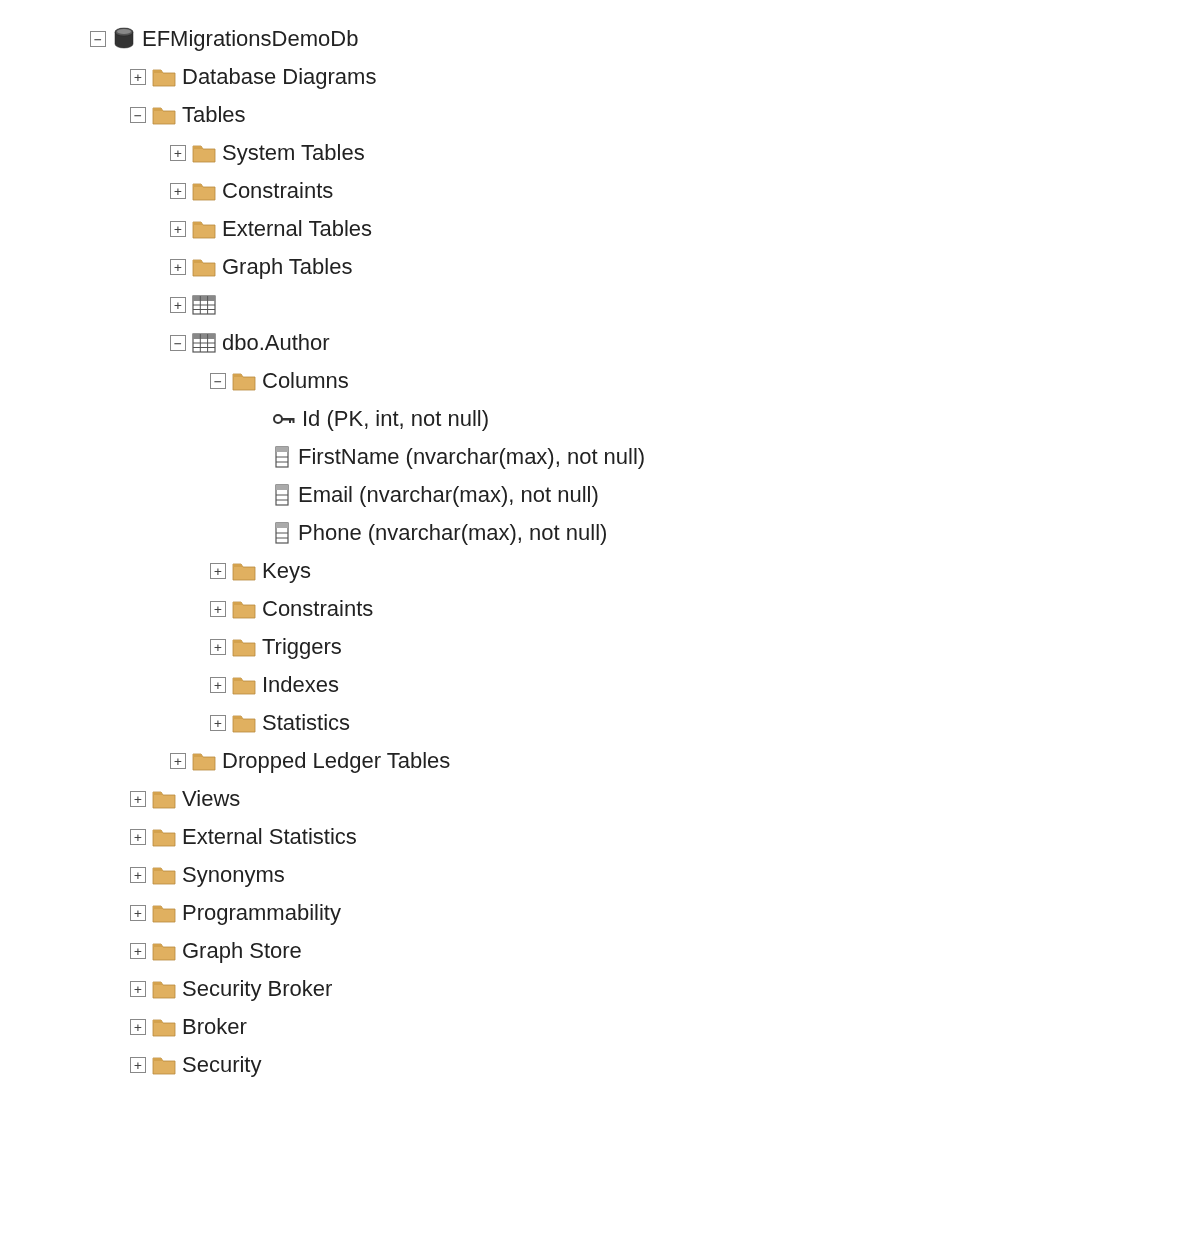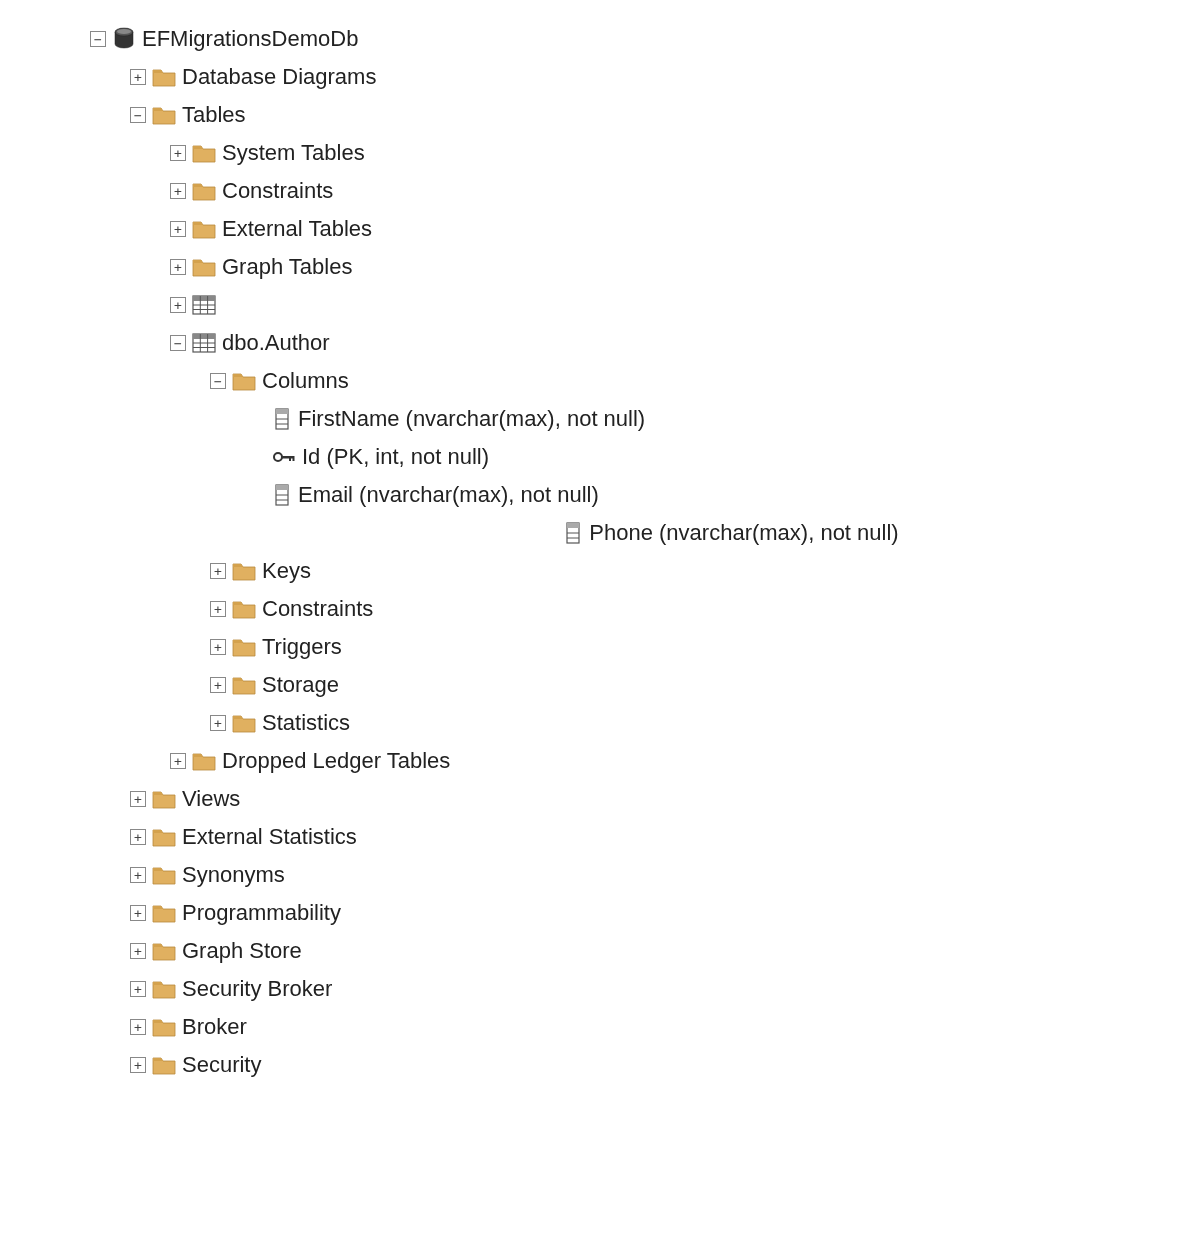--- a/index.html
+++ b/index.html
@@ -172,67 +172,67 @@
           <path d="M1 4 h8 l2 3 h12 v13 H1 Z" fill="#e0b060" stroke="#b8893a" stroke-width="0.8"></path>
           <path d="M1 4 h8 l2 3 H1 Z" fill="#d4a24e"></path>
         </svg>
     </span>
     <span class="label">Columns</span>
   </div>
 
   <div class="node" style="padding-left: 240px;">
     <span class="toggle blank"></span>
     <span class="icon">
-      <svg width="20" height="22" viewBox="0 0 20 22">
-          <rect x="4" y="1" width="12" height="20" fill="#fff" stroke="#555" stroke-width="1.2"></rect>
-          <rect x="4" y="1" width="12" height="5" fill="#aaa"></rect>
-          <line x1="4" y1="11" x2="16" y2="11" stroke="#555"></line>
-          <line x1="4" y1="16" x2="16" y2="16" stroke="#555"></line>
-        </svg>
-    </span>
-    <span class="label">FirstName (nvarchar(max), not null)</span>
-  </div>
-
-  <div class="node" style="padding-left: 240px;">
-    <span class="toggle blank"></span>
-    <span class="icon">
       <svg width="24" height="18" viewBox="0 0 24 18">
         <circle cx="6" cy="9" r="4" fill="none" stroke="#333" stroke-width="2"></circle>
         <rect x="9" y="8" width="13" height="2.5" fill="#333"></rect>
         <rect x="17" y="8" width="2" height="5" fill="#333"></rect>
         <rect x="20.5" y="8" width="2" height="5" fill="#333"></rect>
       </svg>
     </span>
     <span class="label">Id (PK, int, not null)</span>
   </div>
 
-
   <div class="node" style="padding-left: 240px;">
     <span class="toggle blank"></span>
     <span class="icon">
       <svg width="20" height="22" viewBox="0 0 20 22">
           <rect x="4" y="1" width="12" height="20" fill="#fff" stroke="#555" stroke-width="1.2"></rect>
           <rect x="4" y="1" width="12" height="5" fill="#aaa"></rect>
           <line x1="4" y1="11" x2="16" y2="11" stroke="#555"></line>
           <line x1="4" y1="16" x2="16" y2="16" stroke="#555"></line>
         </svg>
     </span>
-    <span class="label">Email (nvarchar(max), not null)</span>
-  </div>
-
-  <div class="node" style="padding-left: 240px; justify-content: center;">
+    <span class="label">FirstName (nvarchar(max), not null)</span>
+  </div>
+
+
+  <div class="node" style="padding-left: 240px;">
     <span class="toggle blank"></span>
     <span class="icon">
       <svg width="20" height="22" viewBox="0 0 20 22">
           <rect x="4" y="1" width="12" height="20" fill="#fff" stroke="#555" stroke-width="1.2"></rect>
           <rect x="4" y="1" width="12" height="5" fill="#aaa"></rect>
           <line x1="4" y1="11" x2="16" y2="11" stroke="#555"></line>
           <line x1="4" y1="16" x2="16" y2="16" stroke="#555"></line>
         </svg>
     </span>
+    <span class="label">Email (nvarchar(max), not null)</span>
+  </div>
+
+  <div class="node" style="padding-left: 240px;">
+    <span class="toggle blank"></span>
+    <span class="icon">
+      <svg width="20" height="22" viewBox="0 0 20 22">
+          <rect x="4" y="1" width="12" height="20" fill="#fff" stroke="#555" stroke-width="1.2"></rect>
+          <rect x="4" y="1" width="12" height="5" fill="#aaa"></rect>
+          <line x1="4" y1="11" x2="16" y2="11" stroke="#555"></line>
+          <line x1="4" y1="16" x2="16" y2="16" stroke="#555"></line>
+        </svg>
+    </span>
     <span class="label">Phone (nvarchar(max), not null)</span>
   </div>
 
   <div class="node" style="padding-left: 200px;">
     <span class="toggle">+</span>
     <span class="icon">
       <svg width="24" height="22" viewBox="0 0 24 22">
           <path d="M1 4 h8 l2 3 h12 v13 H1 Z" fill="#e0b060" stroke="#b8893a" stroke-width="0.8"></path>
           <path d="M1 4 h8 l2 3 H1 Z" fill="#d4a24e"></path>
         </svg>
@@ -263,21 +263,21 @@
   </div>
 
   <div class="node" style="padding-left: 200px;">
     <span class="toggle">+</span>
     <span class="icon">
       <svg width="24" height="22" viewBox="0 0 24 22">
           <path d="M1 4 h8 l2 3 h12 v13 H1 Z" fill="#e0b060" stroke="#b8893a" stroke-width="0.8"></path>
           <path d="M1 4 h8 l2 3 H1 Z" fill="#d4a24e"></path>
         </svg>
     </span>
-    <span class="label">Storage</span>
+    <span class="label">Indexes</span>
   </div>
 
   <div class="node" style="padding-left: 200px;">
     <span class="toggle">+</span>
     <span class="icon">
       <svg width="24" height="22" viewBox="0 0 24 22">
           <path d="M1 4 h8 l2 3 h12 v13 H1 Z" fill="#e0b060" stroke="#b8893a" stroke-width="0.8"></path>
           <path d="M1 4 h8 l2 3 H1 Z" fill="#d4a24e"></path>
         </svg>
     </span>

